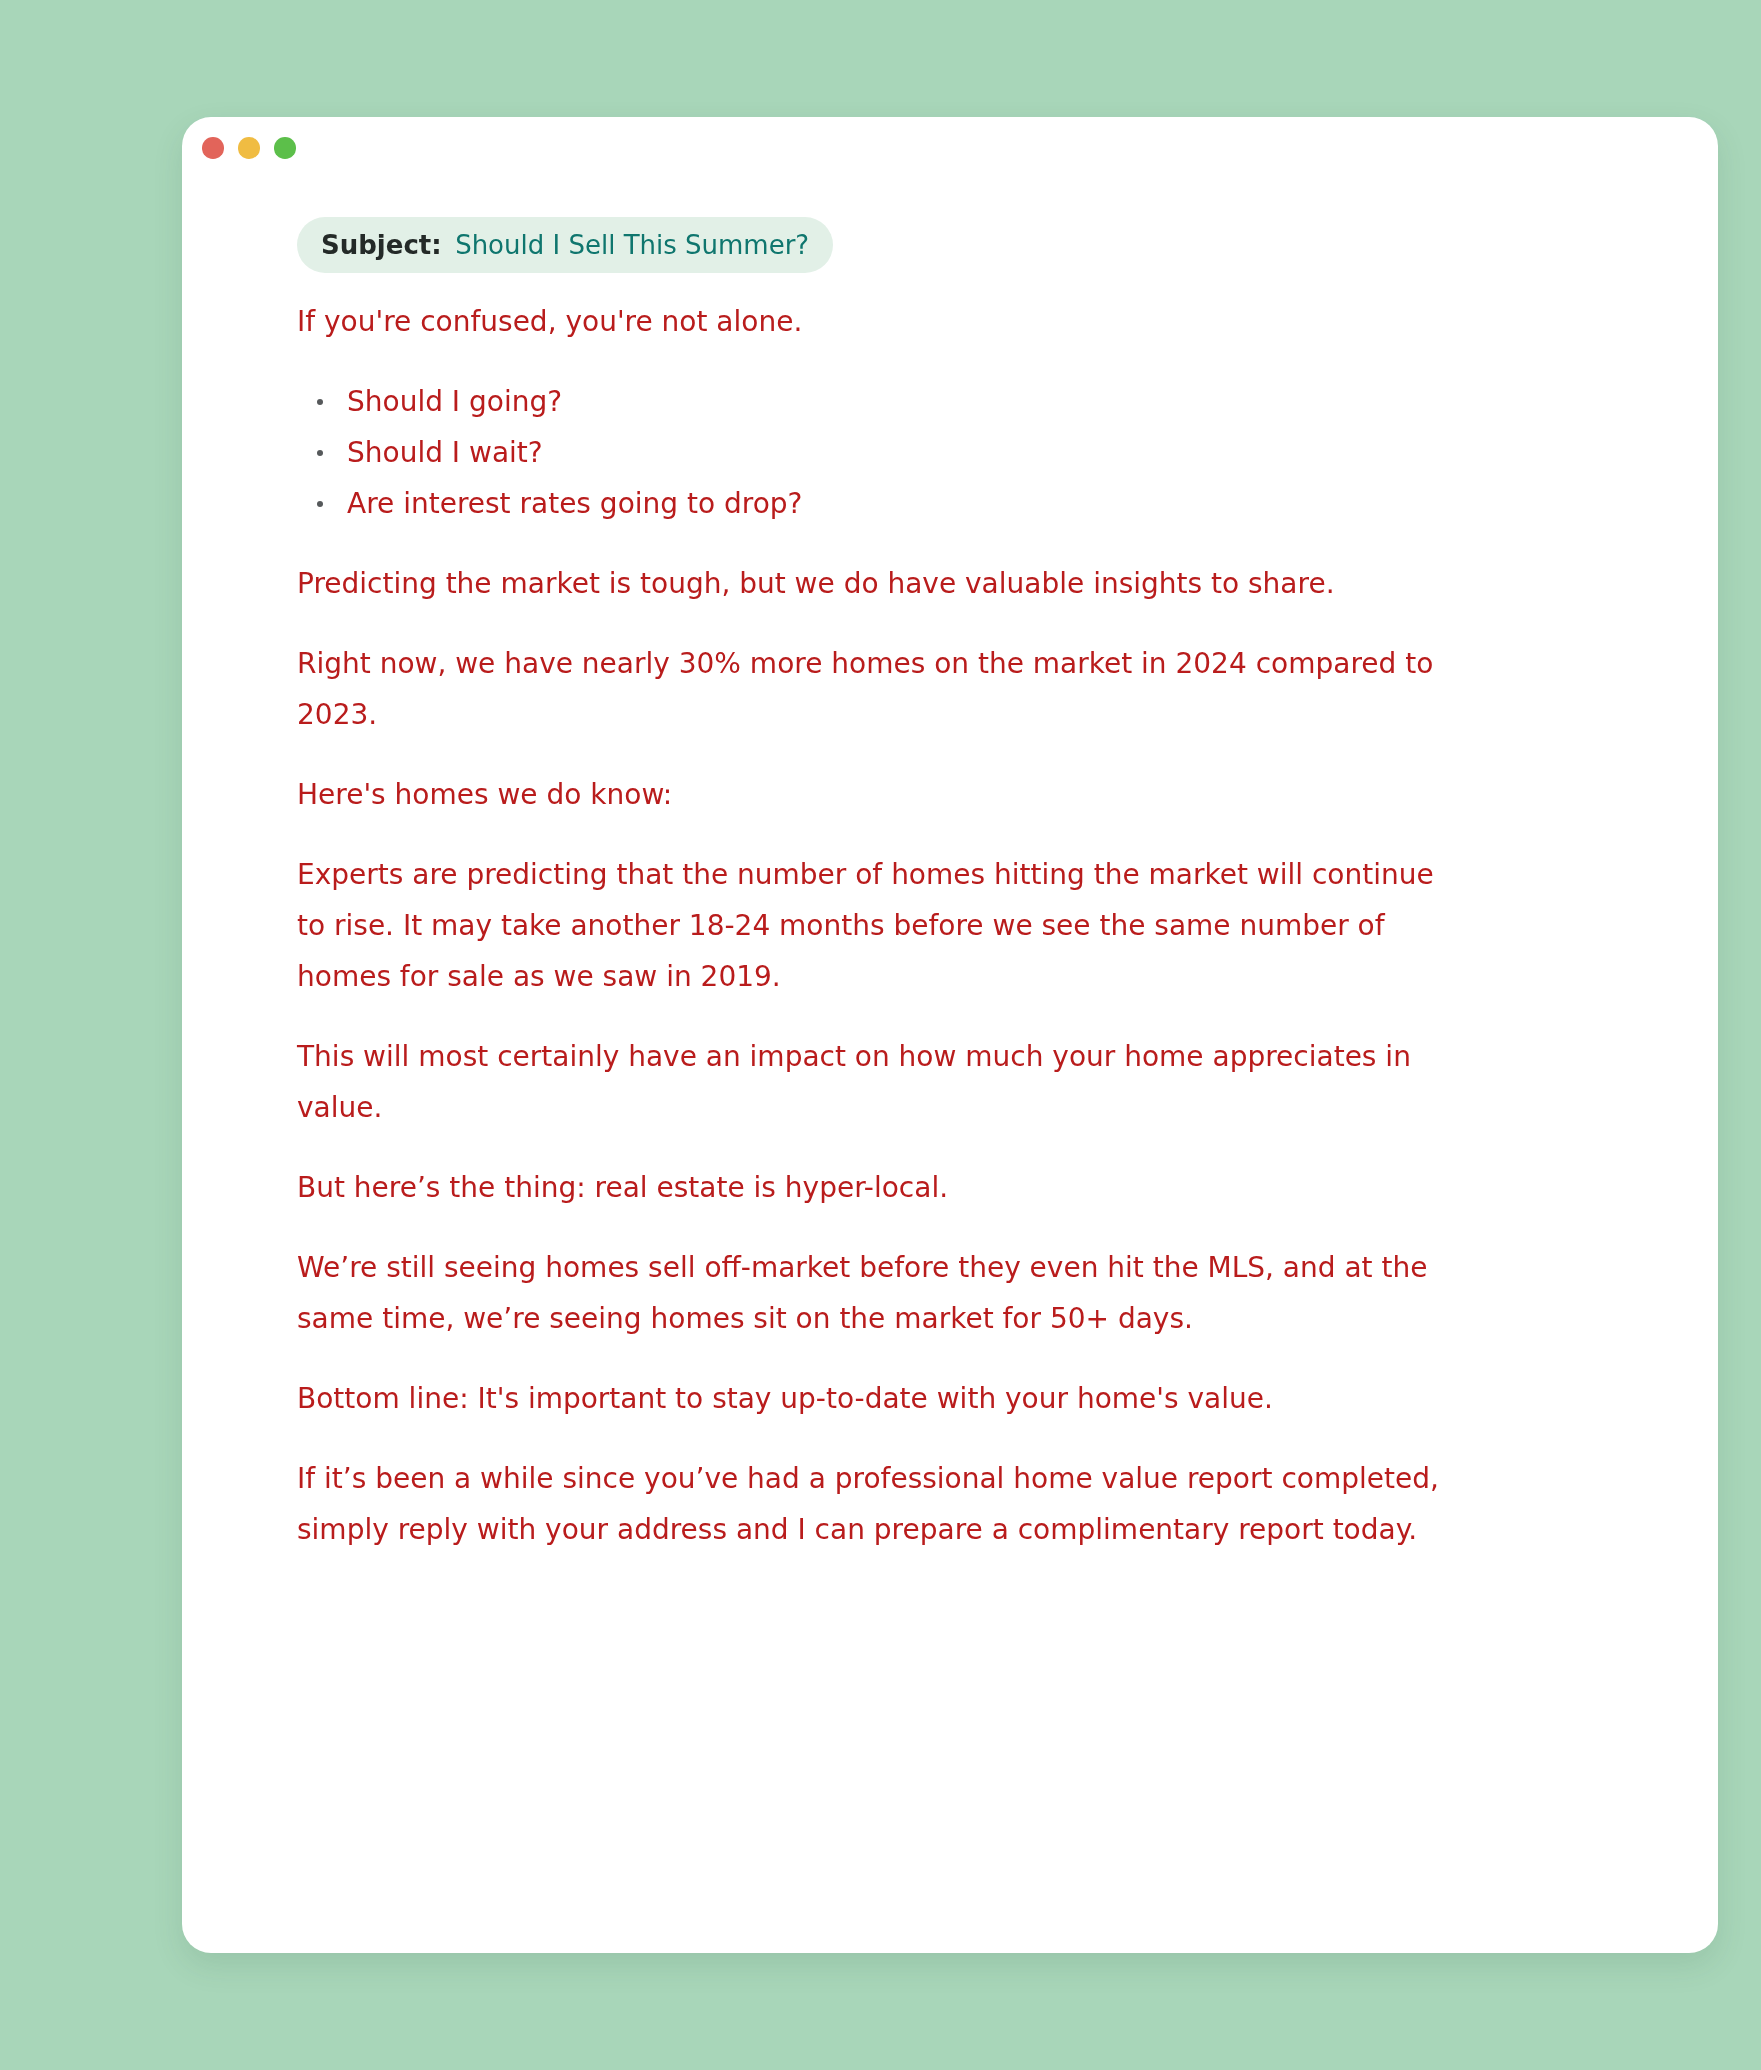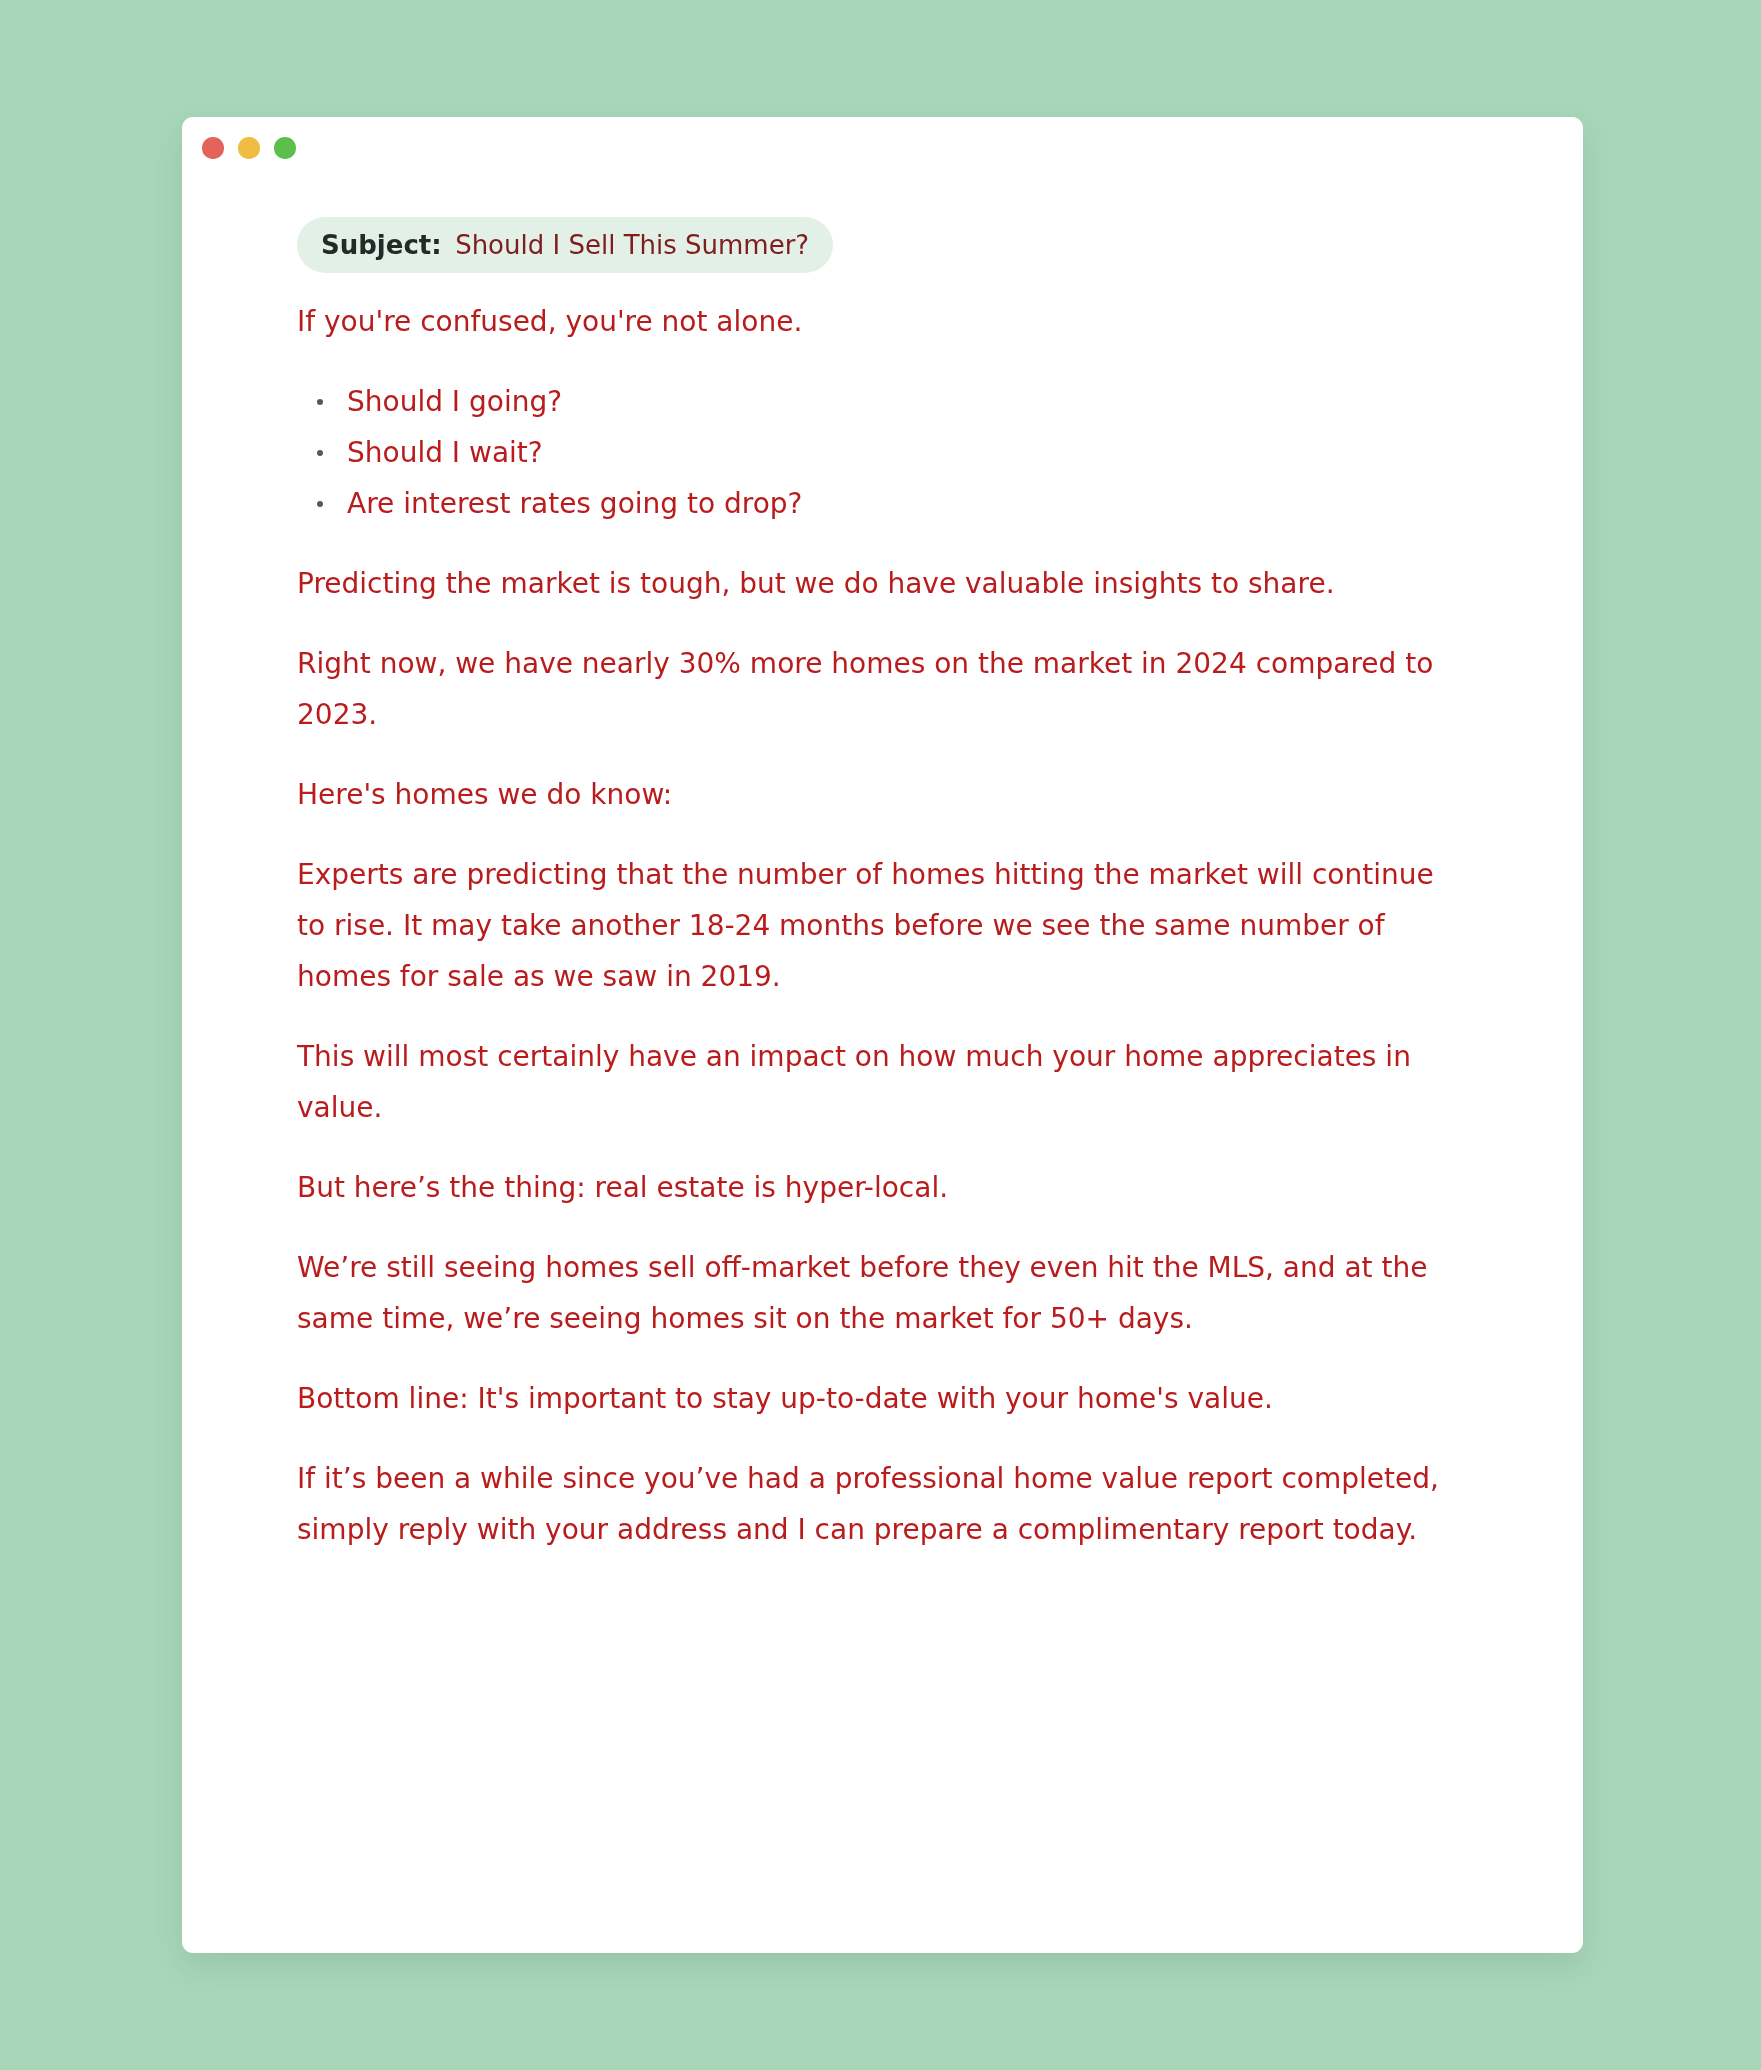--- a/index.html
+++ b/index.html
@@ -13,24 +13,24 @@
     background: #a8d6b9;
     font-family: "DejaVu Sans", "Liberation Sans", sans-serif;
     position: relative;
     overflow: hidden;
   }
 
   .email-window {
     position: absolute;
     left: 182px;
     top: 117px;
-    width: 1401px;
+    width: 1536px;
     height: 1836px;
     background: #ffffff;
-    border-radius: 11px;
+    border-radius: 29px;
     box-shadow: 0 12.6px 31px rgba(45, 80, 60, 0.12);
   }
 
   .window-controls {
     position: absolute;
     left: 20px;
     top: 20px;
     display: flex;
     gap: 14.4px;
   }
@@ -62,21 +62,21 @@
     font-size: 26px;
     white-space: nowrap;
   }
 
   .subject-label {
     font-weight: 600;
     color: #242a28;
   }
 
   .subject-value {
-    color: #7f1d1d;
+    color: #0f766e;
     margin-left: 13.5px;
   }
 
   .email-body {
     margin-top: 23.4px;
     color: #b91c1c;
     font-size: 28px;
     line-height: 51px;
     max-width: 1161px;
   }

